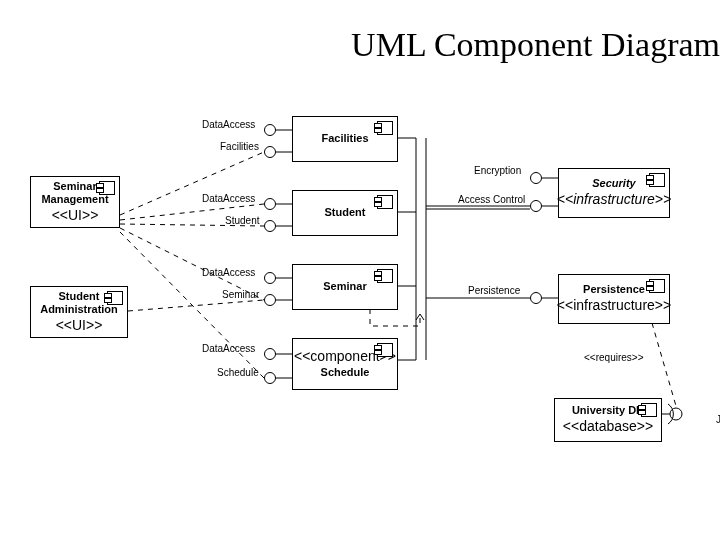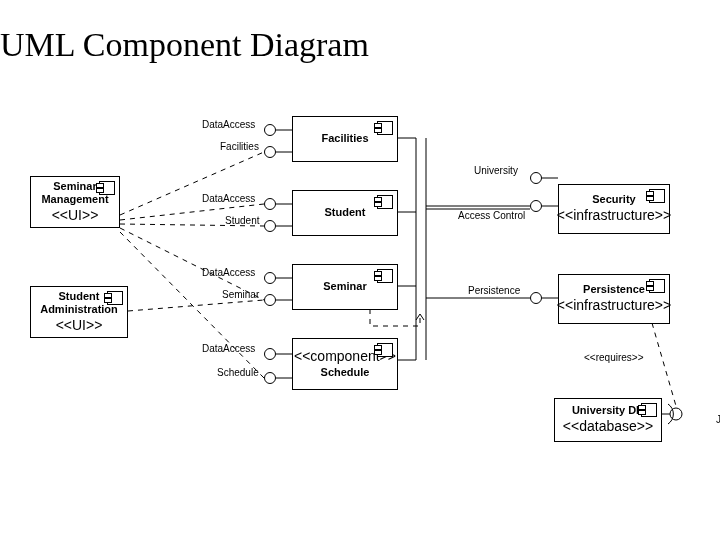--- a/index.html
+++ b/index.html
@@ -13,21 +13,21 @@
   }
   .page {
     position: relative;
     width: 720px;
     height: 540px;
   }
   .title {
     position: absolute;
     top: 26px;
     width: 720px;
-    text-align: left;
+    text-align: right;
     font-size: 34px;
   }
   .canvas {
     position: absolute;
     left: 0; top: 0;
     width: 720px; height: 540px;
   }
 
   .comp {
     position: absolute;
@@ -110,21 +110,21 @@
   <div class="comp" style="left:292px; top:264px; width:104px; height:44px;">
     <span class="glyph"></span>
     <span class="name">Seminar</span>
   </div>
   <div class="comp" style="left:292px; top:338px; width:104px; height:50px;">
     <span class="glyph"></span>
     <span class="stereo">&lt;&lt;component&gt;&gt;</span>
     <span class="name">Schedule</span>
   </div>
 
-  <div class="comp" style="left:558px; top:184px; width:110px; height:48px;">
+  <div class="comp" style="left:558px; top:168px; width:110px; height:48px;font-style:italic;">
     <span class="glyph"></span>
     <span class="name">Security</span>
     <span class="stereo">&lt;&lt;infrastructure&gt;&gt;</span>
   </div>
   <div class="comp" style="left:558px; top:274px; width:110px; height:48px;">
     <span class="glyph"></span>
     <span class="name">Persistence</span>
     <span class="stereo">&lt;&lt;infrastructure&gt;&gt;</span>
   </div>
   <div class="comp" style="left:554px; top:398px; width:106px; height:42px;">
@@ -148,22 +148,22 @@
 
   <span class="iface-label" style="left:202px; top:119px;">DataAccess</span>
   <span class="iface-label" style="left:220px; top:141px;">Facilities</span>
   <span class="iface-label" style="left:202px; top:193px;">DataAccess</span>
   <span class="iface-label" style="left:225px; top:215px;">Student</span>
   <span class="iface-label" style="left:202px; top:267px;">DataAccess</span>
   <span class="iface-label" style="left:222px; top:289px;">Seminar</span>
   <span class="iface-label" style="left:202px; top:343px;">DataAccess</span>
   <span class="iface-label" style="left:217px; top:367px;">Schedule</span>
 
-  <span class="iface-label" style="left:474px; top:165px;">University</span>
-  <span class="iface-label" style="left:458px; top:210px;">Access Control</span>
+  <span class="iface-label" style="left:474px; top:165px;">Encryption</span>
+  <span class="iface-label" style="left:458px; top:194px;">Access Control</span>
   <span class="iface-label" style="left:468px; top:285px;">Persistence</span>
   <span class="iface-label" style="left:584px; top:352px;">&lt;&lt;requires&gt;&gt;</span>
   <span class="iface-label" style="left:716px; top:414px;">JDBC</span>
 
   <svg class="canvas" width="720" height="540">
 
     <line x1="276" y1="130" x2="292" y2="130" stroke="#000"></line>
     <line x1="276" y1="152" x2="292" y2="152" stroke="#000"></line>
     <line x1="276" y1="204" x2="292" y2="204" stroke="#000"></line>
     <line x1="276" y1="226" x2="292" y2="226" stroke="#000"></line>

